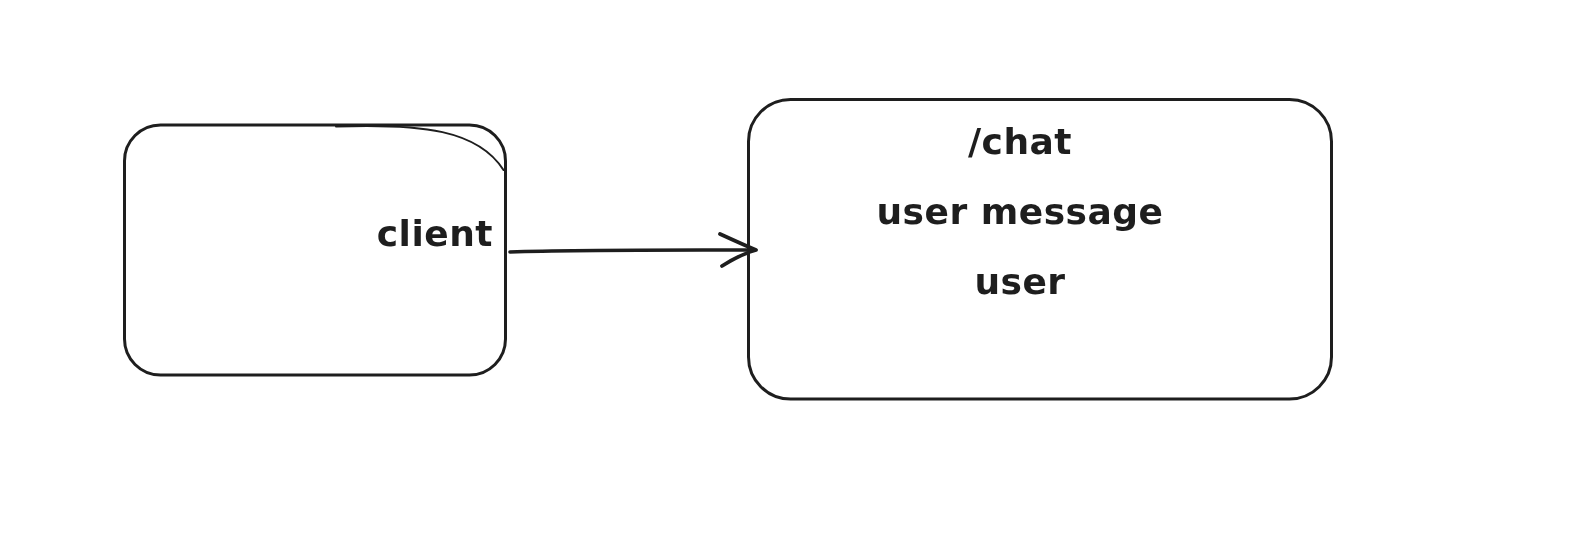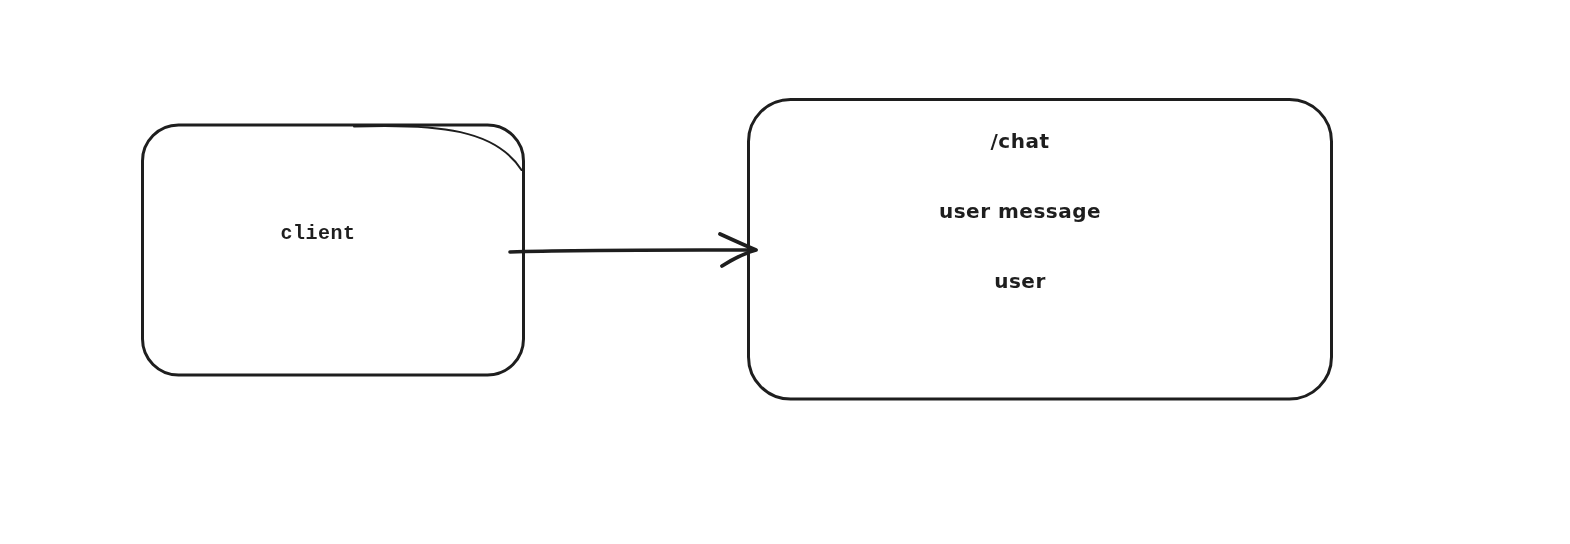--- a/index.html
+++ b/index.html
@@ -32,28 +32,27 @@
     fill: none;
     stroke: #1e1e1e;
     stroke-width: 3;
     stroke-linecap: round;
     stroke-linejoin: round;
   }
   .outline .sketch-overlap {
     stroke-width: 2;
   }
   .node-client {
-    left: 140px;
+    left: 122px;
     top: 122px;
     width: 386px;
     height: 256px;
     display: flex;
     align-items: center;
-    justify-content: center;
-    font-family: Liberation Mono, monospace;
+    justify-content: flex-end;
   }
   .node-client .label {
     transform: translate(-15px, -17px);
   }
   .node-request {
     left: 746px;
     top: 97px;
     width: 588px;
     height: 305px;
   }
@@ -61,21 +60,21 @@
     position: absolute;
     inset: 0;
     box-sizing: border-box;
     display: flex;
     flex-direction: column;
     align-items: center;
     padding: 26px 40px 0 0;
     gap: 33px;
   }
   .label {
-    font-size: 20px;
+    font-size: 36px;
     font-weight: 600;
     line-height: 37px;
     letter-spacing: 0.5px;
     white-space: nowrap;
     color: #1e1e1e;
   }
   .arrow {
     position: absolute;
     left: 506px;
     top: 228px;

